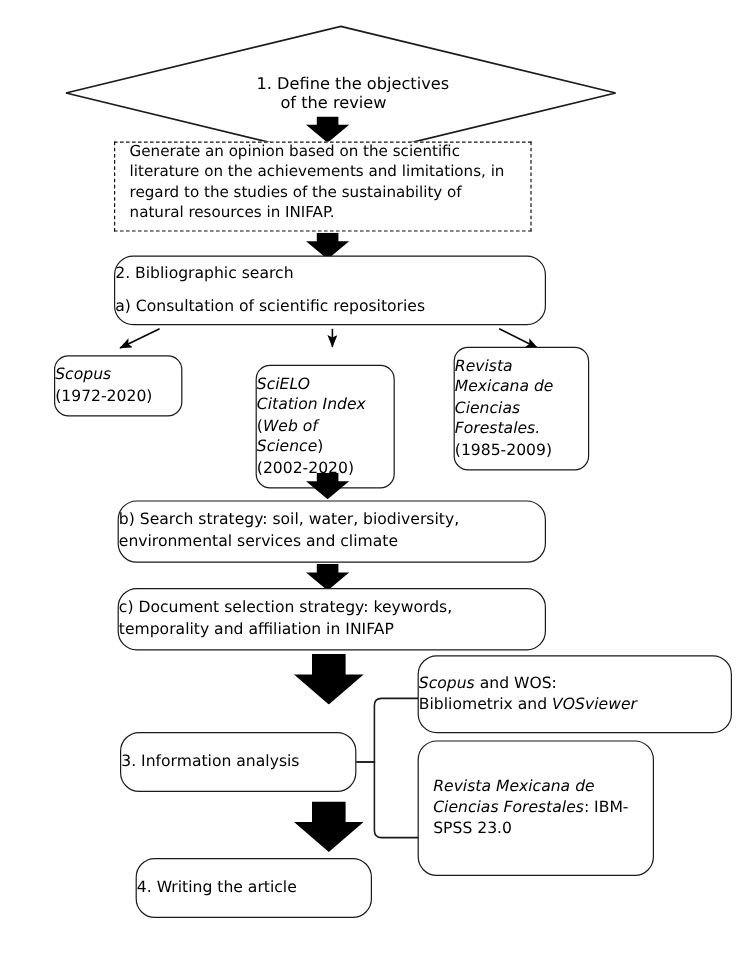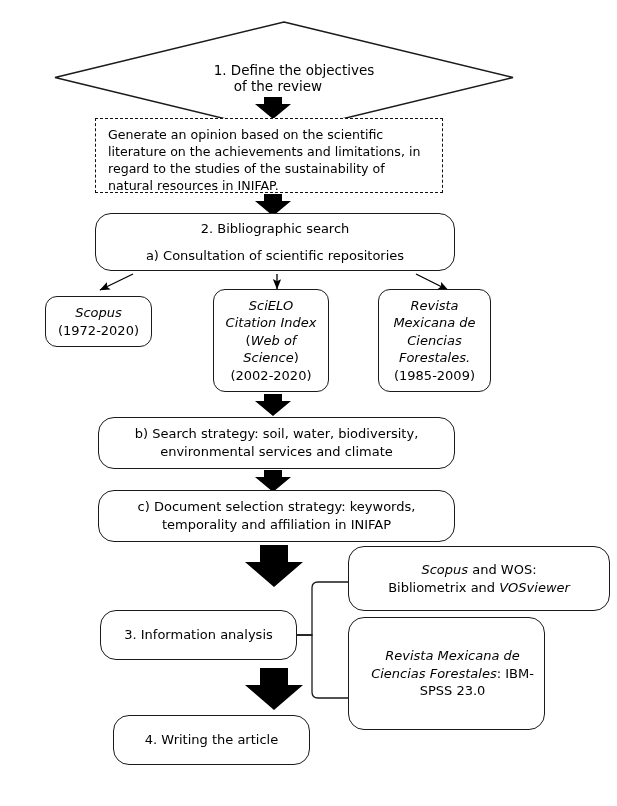--- a/index.html
+++ b/index.html
@@ -16,36 +16,36 @@
     color: #000000;
     overflow: hidden;
   }
 
   
   .node {
     position: absolute;
     box-sizing: border-box;
     display: flex;
     flex-direction: column;
-    align-items: center;
+    align-items: flex-start;
     justify-content: center;
     text-align: center;
     border: 1.3px solid #1a1a1a;
     background: #ffffff;
     line-height: 1.35;
   }
   .rounded  { border-radius: 12px; }
   .rounded-lg { border-radius: 16px; }
   .dashed {
     border: 1.4px dashed #111111;
     border-radius: 0;
     align-items: flex-start;
     text-align: left;
     padding: 7px 10px 7px 12px;
-    justify-content: flex-start;
+    justify-content: flex-end;
   }
   .node .line { display: block; white-space: nowrap; }
   .ital { font-style: italic; }
 
   
   .diamond-wrap {
     position: absolute;
   }
   .diamond-wrap svg { display: block; overflow: visible; }
   .diamond-text {
@@ -127,21 +127,21 @@
     <line x1="133" y1="274" x2="100" y2="290" stroke="#000000" stroke-width="1.3" marker-end="url(#thinhead)"></line>
     <line x1="277" y1="274" x2="277" y2="289" stroke="#000000" stroke-width="1.3" marker-end="url(#thinhead)"></line>
     <line x1="416" y1="274" x2="448" y2="290" stroke="#000000" stroke-width="1.3" marker-end="url(#thinhead)"></line>
   </svg>
 
   <div class="node rounded" style="left:45px; top:296px; width:107px; height:51px; font-size:13px;">
     <span class="line ital">Scopus</span>
     <span class="line">(1972-2020)</span>
   </div>
 
-  <div class="node rounded" style="left:213px; top:289px; width:116px; height:103px; font-size:13px;">
+  <div class="node rounded" style="left:213px; top:304px; width:116px; height:103px; font-size:13px;">
     <span class="line ital">SciELO</span>
     <span class="line ital">Citation Index</span>
     <span class="line"><span>(</span><span class="ital">Web of</span></span>
     <span class="line"><span class="ital">Science</span><span>)</span></span>
     <span class="line">(2002-2020)</span>
   </div>
 
   <div class="node rounded" style="left:378px; top:289px; width:113px; height:103px; font-size:13px;">
     <span class="line ital">Revista</span>
     <span class="line ital">Mexicana de</span>

